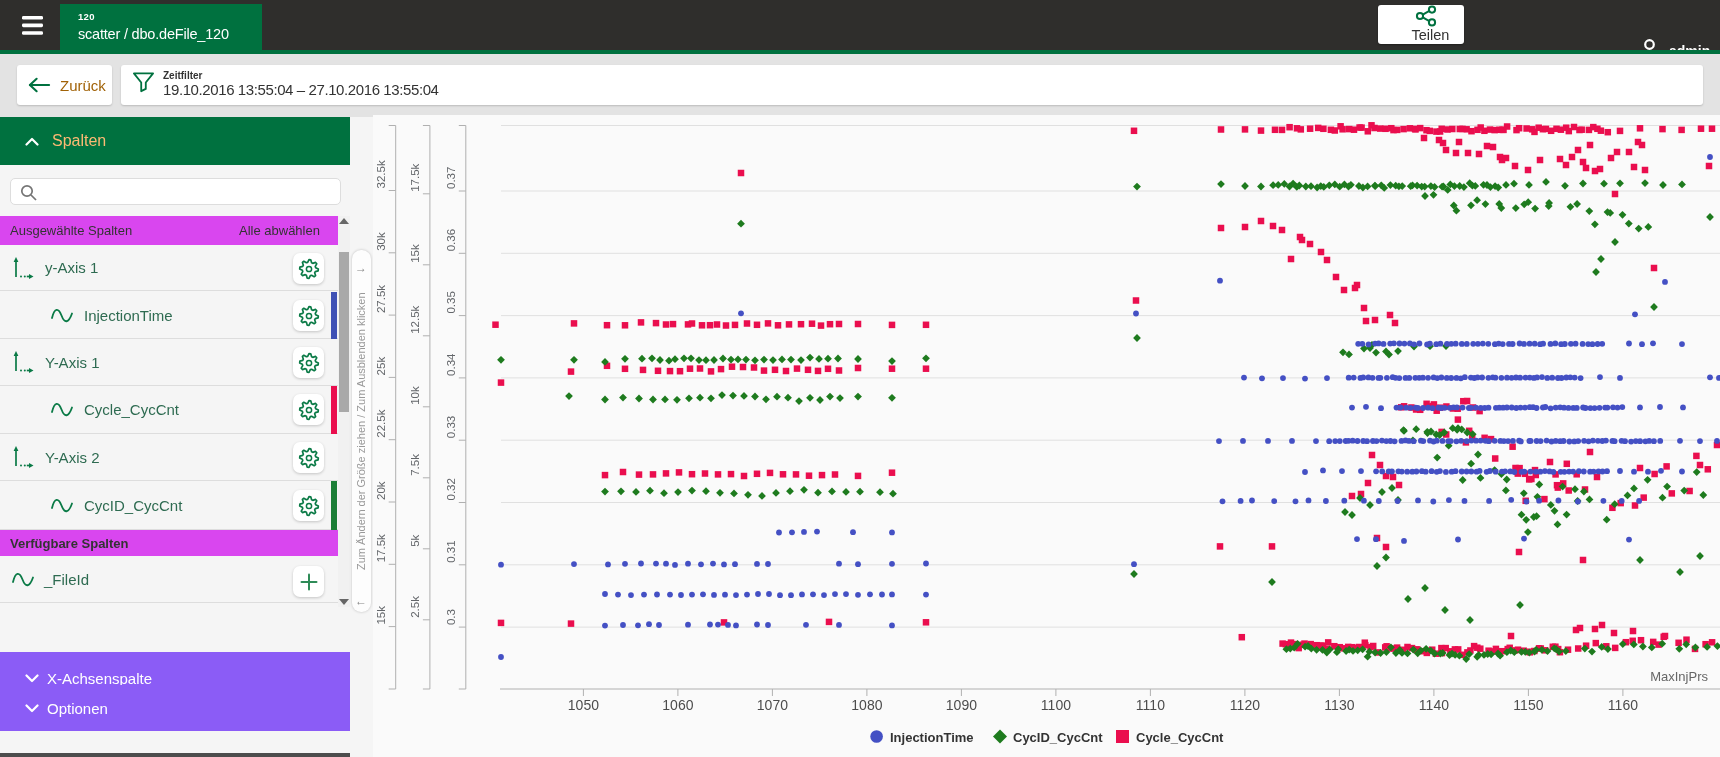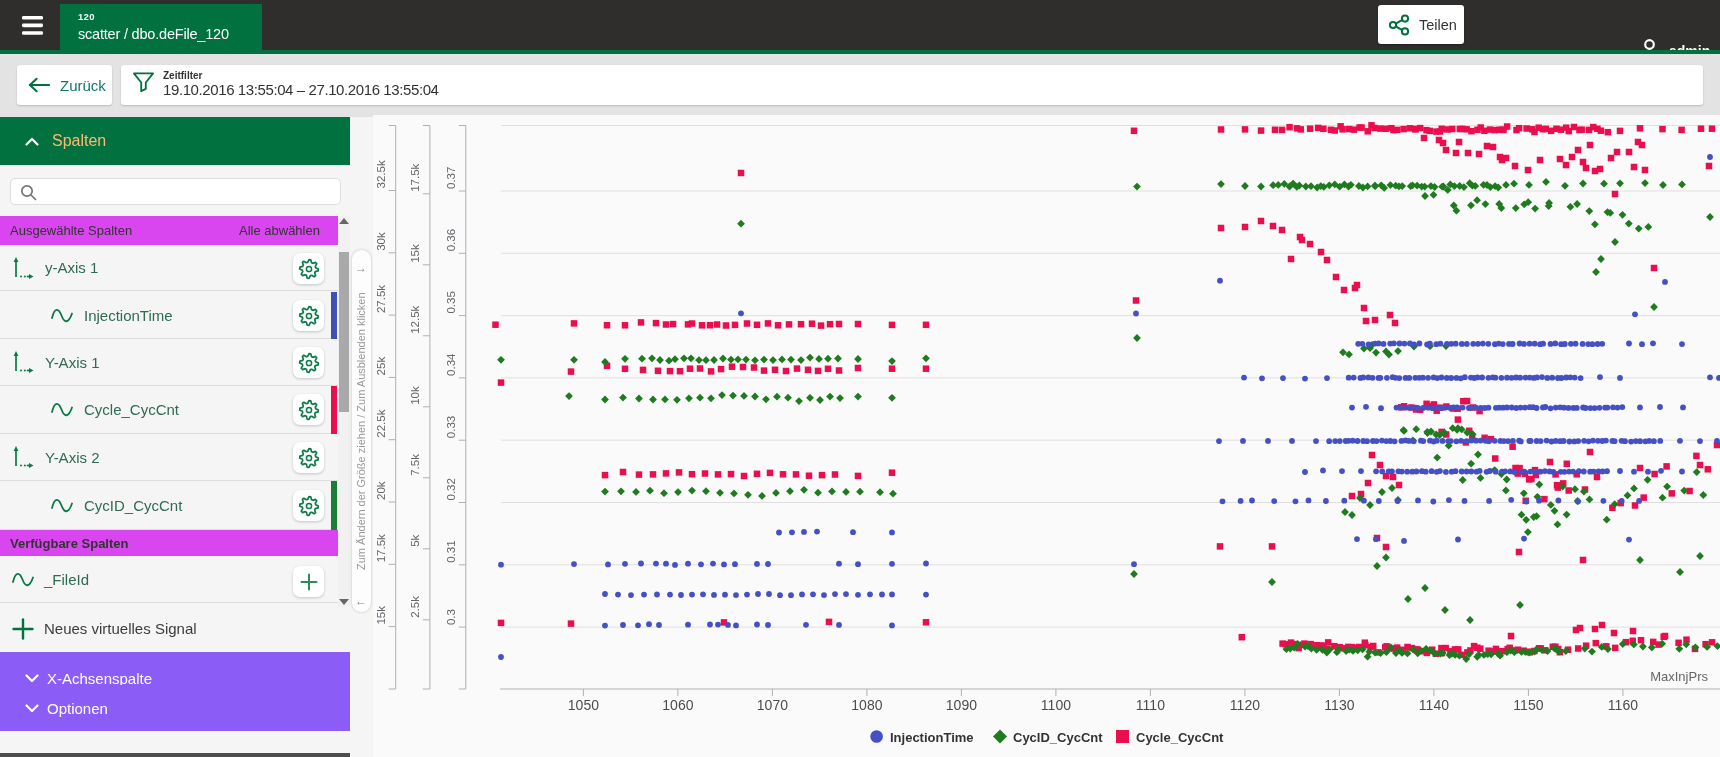--- a/index.html
+++ b/index.html
@@ -6,35 +6,35 @@
   html,body { width:1720px; height:757px; overflow:hidden; font-family:"Liberation Sans", sans-serif; background:#fafafa; }
   .abs { position:absolute; }
 
   
   #topbar { position:absolute; left:0; top:0; width:1720px; height:50px; background:#2f2e2c; }
   #greenline { position:absolute; left:0; top:50px; width:1720px; height:4px; background:#00713f; }
   #tab { position:absolute; left:60px; top:4px; width:202px; height:46px; background:#00713f; color:#fff; padding:7px 0 0 18px; }
   #tab .small { font-size:9.5px; font-weight:bold; letter-spacing:.3px; }
   #tab .big { font-size:14.5px; margin-top:4px; letter-spacing:-0.2px; }
   .topbtn { position:absolute; top:5px; height:39px; background:#fff; border-radius:3px; box-shadow:0 1px 2px rgba(0,0,0,.35); display:flex; align-items:center; }
-  #btn-teilen { left:1378px; width:86px; padding-left:10px; }
+  #btn-teilen { left:1378px; width:86px; padding-left:10px;flex-direction:column; }
   #btn-teilen span { font-size:14.5px; color:#333; margin-left:9px; }
   #btn-auto { left:1473px; width:143px; }
   #btn-auto .play { margin-left:12px; }
   #btn-auto .sep { width:1px; height:39px; background:#e0e0e0; margin-left:11px; }
   #btn-auto .txt { padding-left:9px; }
   #btn-auto .l1 { font-size:9.5px; color:#333; font-weight:bold; }
   #btn-auto .l2 { font-size:14.5px; color:#333; margin-top:1px; }
   #admin { position:absolute; left:1638px; top:10px; display:flex; align-items:center; color:#fff;margin-top:28px; }
   #admin span { font-size:14px; font-weight:bold; margin-left:8px; }
 
   
   #toolbar { position:absolute; left:0; top:54px; width:1720px; height:63px; background:#e3e3e3; }
   #btn-back { position:absolute; left:17px; top:11px; width:95px; height:40px; background:#fff; border-radius:3px; box-shadow:0 1px 2px rgba(0,0,0,.18); display:flex; align-items:center; }
-  #btn-back span { font-size:15px; color:#0f766e; margin-left:9px; }
+  #btn-back span { font-size:15px; color:#a16207; margin-left:9px; }
   #filterbox { position:absolute; left:121px; top:11px; width:1582px; height:40px; background:#fff; border-radius:3px; box-shadow:0 1px 2px rgba(0,0,0,.18); }
   #filterbox .funnel { position:absolute; left:11px; top:7px; }
   #filterbox .lab { position:absolute; left:42px; top:5px; font-size:10px; color:#333; font-weight:bold; }
   #filterbox .val { position:absolute; left:42px; top:16px; font-size:15px; letter-spacing:-0.4px; color:#333; }
 
   
   #sidebar { position:absolute; left:0; top:117px; width:350px; height:640px; background:#f5f5f5; }
   #sb-head { position:absolute; left:0; top:0; width:350px; height:48px; background:#00713f; color:#fdba74; display:flex; align-items:center; }
   #sb-head span { font-size:16px; margin-left:13px; }
   #searchbox { position:absolute; left:10px; top:61px; width:331px; height:27px; background:#fff; border:1px solid #ddd; border-radius:5px; }
@@ -237,27 +237,20 @@
         <line x1="2.5" y1="10" x2="17.5" y2="10"></line>
       </svg>
   </div>
 
   <div id="sbar">
     <div style="position:absolute;left:1px;top:2px;width:0;height:0;border-left:5px solid transparent;border-right:5px solid transparent;border-bottom:6px solid #666"></div>
     <div class="thumb"></div>
     <div style="position:absolute;left:1px;bottom:2px;width:0;height:0;border-left:5px solid transparent;border-right:5px solid transparent;border-top:6px solid #666"></div>
   </div>
 
-  <div id="newsig">
-    <svg class="abs" style="left:12px;top:11px" width="22" height="22" viewBox="0 0 22 22" stroke="#00713f" stroke-width="2.4" stroke-linecap="round">
-        <line x1="11" y1="1.5" x2="11" y2="20.5"></line>
-        <line x1="1.5" y1="11" x2="20.5" y2="11"></line>
-      </svg>
-    <div class="rowlab" style="left:44px;top:13px;color:#3c3c3c">Neues virtuelles Signal</div>
-  </div>
 
   <div class="graysec" style="top:535px;height:54px;border-bottom:1px solid #9a9a9a">
     <svg class="abs" style="left:25px" width="14" height="9" viewBox="0 0 14 9" fill="none" stroke="#fff" stroke-width="2.2" stroke-linecap="round" stroke-linejoin="round">
         <path d="M1.5 1.5 L7 7 L12.5 1.5"></path>
       </svg>
     <span>X-Achsenspalte</span>
   </div>
   <div class="graysec" style="top:568px;height:46px">
     <svg class="abs" style="left:25px" width="14" height="9" viewBox="0 0 14 9" fill="none" stroke="#fff" stroke-width="2.2" stroke-linecap="round" stroke-linejoin="round">
         <path d="M1.5 1.5 L7 7 L12.5 1.5"></path>

